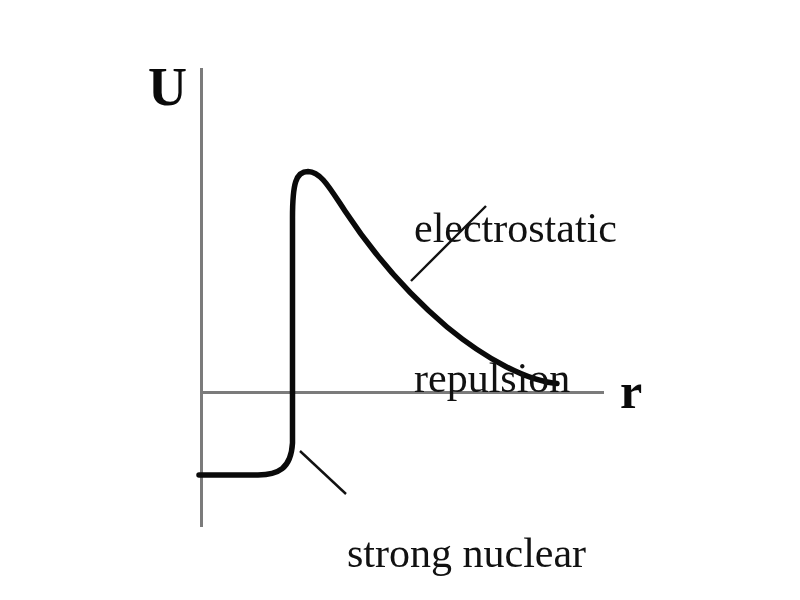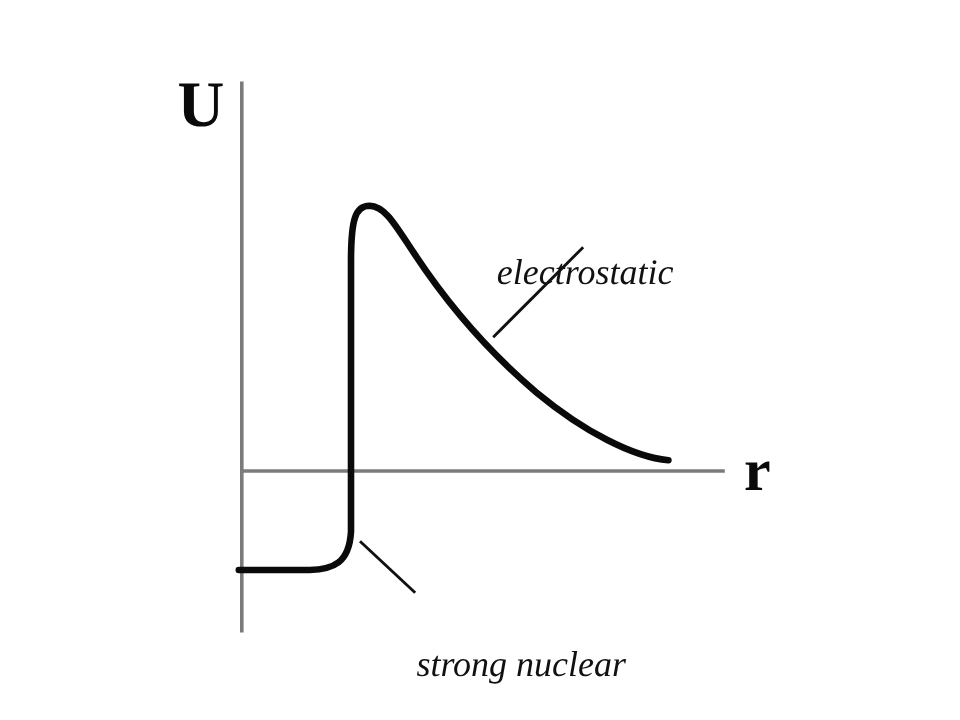--- a/index.html
+++ b/index.html
@@ -38,24 +38,23 @@
     line-height: 54px;
   }
   .x-label {
     left: 620px;
     top: 366px;
     font-size: 50px;
     line-height: 50px;
   }
   .annotation {
     position: absolute;
-    font-style: italic;
     color: #111111;
     font-family: "Liberation Serif", serif;
-    font-size: 30px;
+    font-size: 42px;
     white-space: pre;
   }
   .annotation div { white-space: pre; }
   .anno-electrostatic {
     left: 414px;
     top: 103px;
     line-height: 50px;
   }
   .anno-strong-nuclear {
     left: 347px;
@@ -85,20 +84,21 @@
     <line x1="411" y1="281" x2="486" y2="206" stroke-width="2.4" fill="none" stroke="#111111"></line>
     <line x1="300" y1="451" x2="346" y2="494" stroke-width="2.4" fill="none" stroke="#111111"></line>
   </svg>
 
   <div class="axis-label y-label">U</div>
 
   <div class="axis-label x-label">r</div>
 
   <div class="annotation anno-electrostatic">
     <div>electrostatic</div>
+    <div>repulsion</div>
   </div>
 
   <div class="annotation anno-strong-nuclear">
     <div>strong nuclear</div>
     
   </div>
 
 </div>
 
 </body></html>

